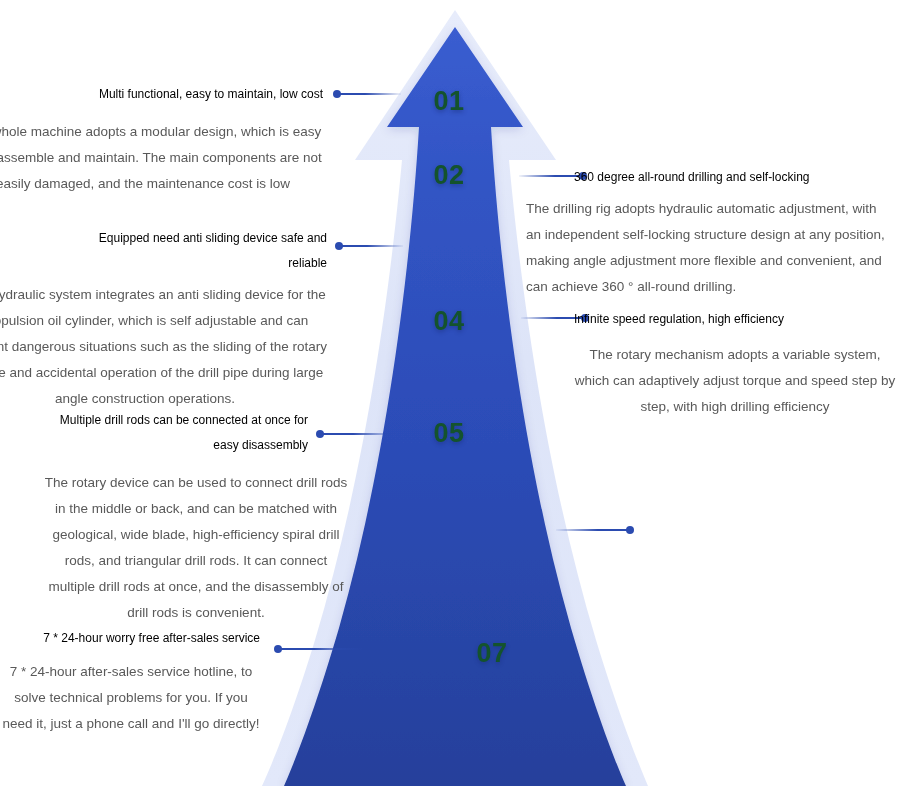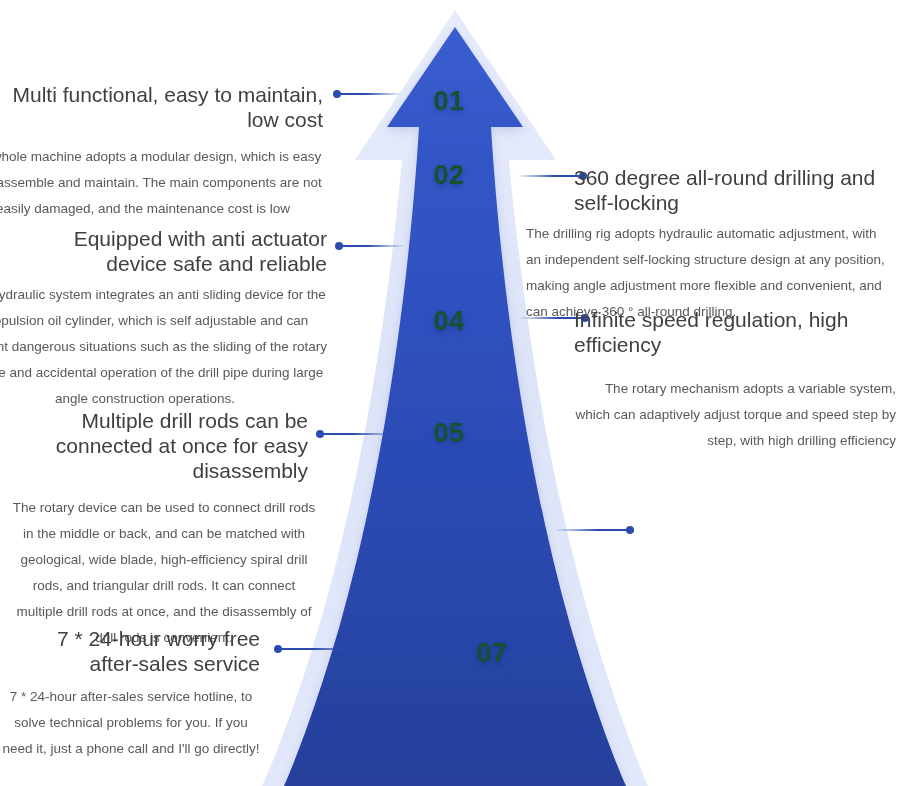--- a/index.html
+++ b/index.html
@@ -82,22 +82,22 @@
     right: 6px;
     left: 0;
     background: linear-gradient(to left, #2b4bb0 0%, #2b4bb0 42%, rgba(43,75,176,0.06) 100%);
   }
 
   
   .block {
     position: absolute;
   }
   .block .heading {
-    color: #404040;
-    font-size: 21px;
+    color: #000000;
+    font-size: 12px;
     line-height: 25px;
     font-weight: normal;
     margin: 0 0 6px 0;
   }
   .block .body {
     color: #595959;
     font-size: 13.5px;
     line-height: 26px;
     margin: 0;
   }
@@ -195,32 +195,32 @@
     <p class="heading">Multi functional, easy to maintain, low cost</p>
     <p class="body" style="text-align:center; width:360px; margin-left:-45px; margin-top:12px;">The whole machine adopts a modular design, which is easy to disassemble and maintain. The main components are not easily damaged, and the maintenance cost is low</p>
   </div>
 
   <div class="block align-left" style="left:574px; top:165px; width:322px;">
     <p class="heading">360 degree all-round drilling and self-locking</p>
     <p class="body" style="width:368px; margin-left:-48px; margin-top:2px;">The drilling rig adopts hydraulic automatic adjustment, with an independent self-locking structure design at any position, making angle adjustment more flexible and convenient, and can achieve 360 ° all-round drilling.</p>
   </div>
 
   <div class="block align-right" style="left:8px; top:226px; width:319px;">
-    <p class="heading" style="padding-left:60px;">Equipped with anti actuator device safe and reliable</p>
+    <p class="heading" style="padding-left:60px;">Equipped need anti sliding device safe and reliable</p>
     <p class="body" style="text-align:center; width:364px; margin-left:-45px; margin-top:6px;">The hydraulic system integrates an anti sliding device for the propulsion oil cylinder, which is self adjustable and can prevent dangerous situations such as the sliding of the rotary device and accidental operation of the drill pipe during large angle construction operations.</p>
   </div>
 
   <div class="block align-left" style="left:574px; top:307px; width:320px;">
     <p class="heading">Infinite speed regulation, high efficiency</p>
-    <p class="body" style="width:322px; margin-left:0px; margin-top:19px; text-align:right;">The rotary mechanism adopts a variable system, which can adaptively adjust torque and speed step by step, with high drilling efficiency</p>
+    <p class="body" style="width:322px; margin-left:0px; margin-top:10px; text-align:center;">The rotary mechanism adopts a variable system, which can adaptively adjust torque and speed step by step, with high drilling efficiency</p>
   </div>
 
   <div class="block align-right" style="left:8px; top:408px; width:300px;">
     <p class="heading" style="padding-left:30px;">Multiple drill rods can be connected at once for easy disassembly</p>
-    <p class="body" style="text-align:center; width:312px; margin-left:0; margin-top:12px;">The rotary device can be used to connect drill rods in the middle or back, and can be matched with geological, wide blade, high-efficiency spiral drill rods, and triangular drill rods. It can connect multiple drill rods at once, and the disassembly of drill rods is convenient.</p>
+    <p class="body" style="text-align:center; width:312px; margin-left:32px; margin-top:12px;">The rotary device can be used to connect drill rods in the middle or back, and can be matched with geological, wide blade, high-efficiency spiral drill rods, and triangular drill rods. It can connect multiple drill rods at once, and the disassembly of drill rods is convenient.</p>
   </div>
 
   <div class="block align-left" style="left:614px; top:519px; width:280px;">
   </div>
 
   <div class="block align-right" style="left:8px; top:626px; width:252px;">
     <p class="heading" style="padding-left:20px;">7 * 24-hour worry free after-sales service</p>
     <p class="body" style="text-align:center; width:258px; margin-left:-6px; margin-top:8px;">7 * 24-hour after-sales service hotline, to solve technical problems for you. If you need it, just a phone call and I'll go directly!</p>
   </div>
 

